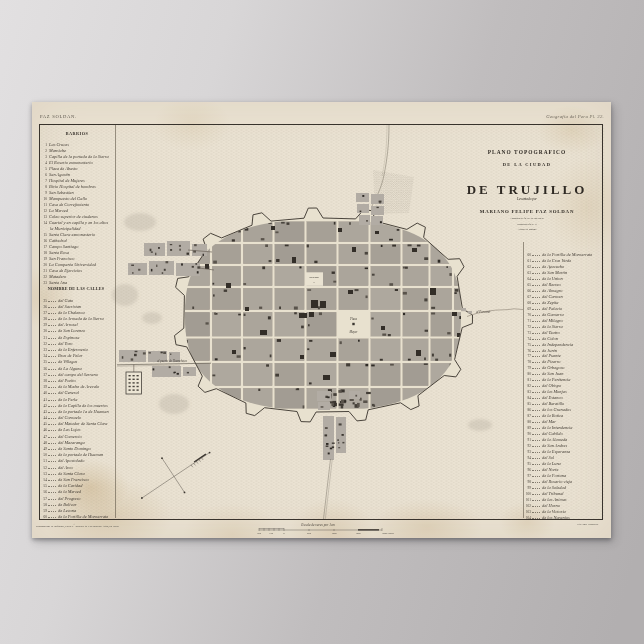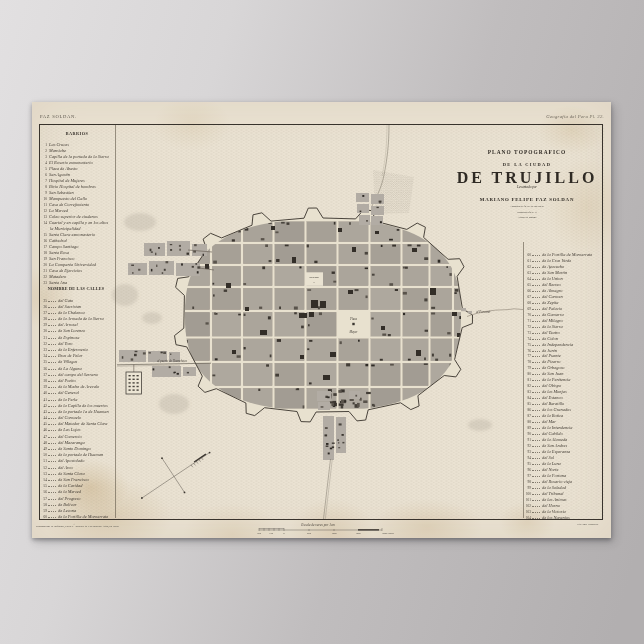--- a/index.html
+++ b/index.html
@@ -19,21 +19,21 @@
 .vrule{position:absolute;top:23px;height:393px;width:1px;background:rgba(95,86,72,.6);}
 #map-svg{position:absolute;left:0;top:0;}
 .tiny{position:absolute;color:#4a443c;}
 #pazsoldan{left:8px;top:12px;font-size:4.6px;letter-spacing:.7px;color:#5c564c;}
 #geo{right:7px;top:12px;font-size:4.7px;font-style:italic;letter-spacing:.3px;color:#6b655a;}
 #grab{left:4px;top:421px;font-size:2.7px;font-style:italic;color:#55504a;}
 #lith{left:545px;top:420.5px;font-size:2.6px;font-style:italic;color:#55504a;}
 #title{position:absolute;left:380px;top:47px;width:230px;text-align:center;color:#2f2a24;}
 #t1{font-size:5.4px;font-weight:bold;letter-spacing:1.05px;line-height:7px;}
 #t2{font-size:4.4px;font-weight:bold;letter-spacing:1.4px;margin-top:7px;line-height:4.5px;}
-#t3{font-size:16px;font-weight:bold;letter-spacing:3px;margin-top:4px;line-height:12px;}
+#t3{font-size:13px;font-weight:bold;letter-spacing:3px;margin-top:16px;line-height:12px;}
 #t4{font-size:3.4px;font-style:italic;margin-top:2px;line-height:3px;}
 #t5{font-size:4.9px;font-weight:bold;letter-spacing:.75px;margin-top:8px;line-height:5.5px;}
 .t6{font-size:2.7px;font-style:italic;margin-top:2.8px;line-height:3px;color:#45403a;}
 .leg{position:absolute;color:#423c34;}
 .leg .r{height:6.14px;line-height:5.2px;white-space:nowrap;overflow:visible;}
 .leg .n{display:inline-block;width:6px;text-align:right;font-size:3.4px;font-style:normal;}
 .leg .t{font-size:4.4px;font-style:italic;padding-left:2px;}
 .leg .l{display:inline-block;width:8px;border-bottom:1px dotted rgba(95,88,76,.75);height:3.2px;margin-left:1px;}
 .leghead{font-weight:bold;color:#332e28;text-align:center;}
 #lbar{left:9px;top:36px;width:72px;}

